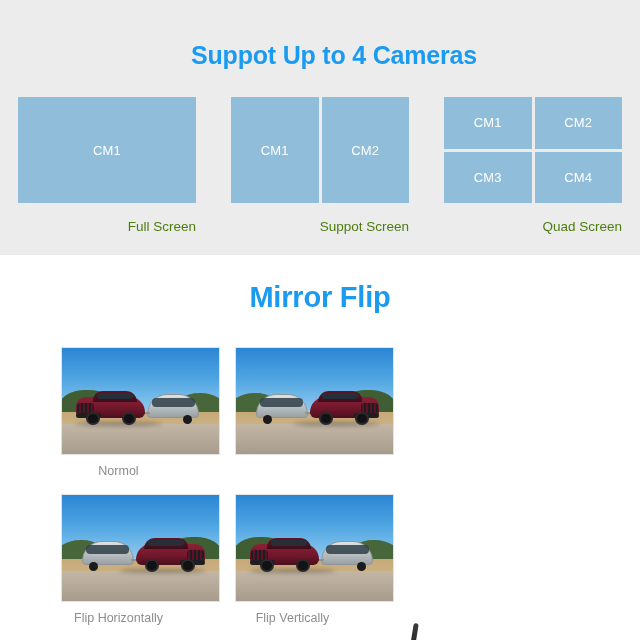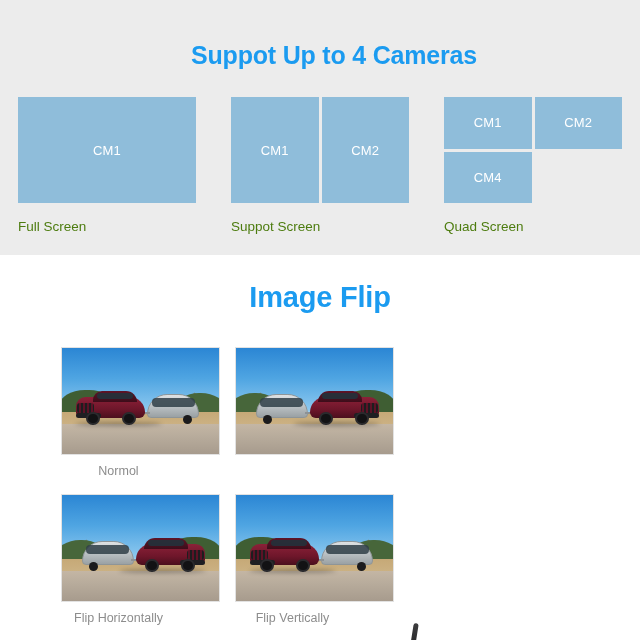--- a/index.html
+++ b/index.html
@@ -23,21 +23,21 @@
     letter-spacing:-0.2px;
   }
   .heading-cameras {
     position:absolute; left:0; top:38px; width:640px;
     font-size:25px; line-height:34px;padding-left:28px;
   }
   .screen-modes {
     position:absolute; left:0; top:97px; width:640px; height:140px;
     display:flex; justify-content:center; align-items:flex-start; gap:35px;
   }
-  .mode { width:178px; display:flex; flex-direction:column; align-items:flex-start; }
+  .mode { width:178px; display:flex; flex-direction:column; align-items:flex-end; }
   .mode-box {
     width:178px; height:106px; display:flex;
   }
   .cam {
     background:#8fbdda;
     color:#ffffff;
     display:flex; align-items:center; justify-content:center;
     font-size:13px; letter-spacing:0.2px;
   }
   
@@ -204,31 +204,32 @@
           <div class="cam">CM1</div>
           <div class="cam">CM2</div>
         </div>
         <div class="mode-label">Suppot Screen</div>
       </div>
 
       <div class="mode mode-quad">
         <div class="mode-box">
           <div class="cam">CM1</div>
           <div class="cam">CM2</div>
+          <div class="cam">CM3</div>
           <div class="cam">CM4</div>
         </div>
         <div class="mode-label">Quad Screen</div>
       </div>
 
     </div>
   </section>
 
   <section class="section-flip">
 
-    <h1 class="heading heading-flip">Image Flip</h1>
+    <h1 class="heading heading-flip">Mirror Flip</h1>
 
     <div class="flip-grid">
 
       <div class="flip-item i0">
         <div class="thumb">
           <div class="scene">
             <div class="sky"></div>
             <div class="mountain"></div>
             <div class="treesL"></div>
             <div class="treesR"></div>

